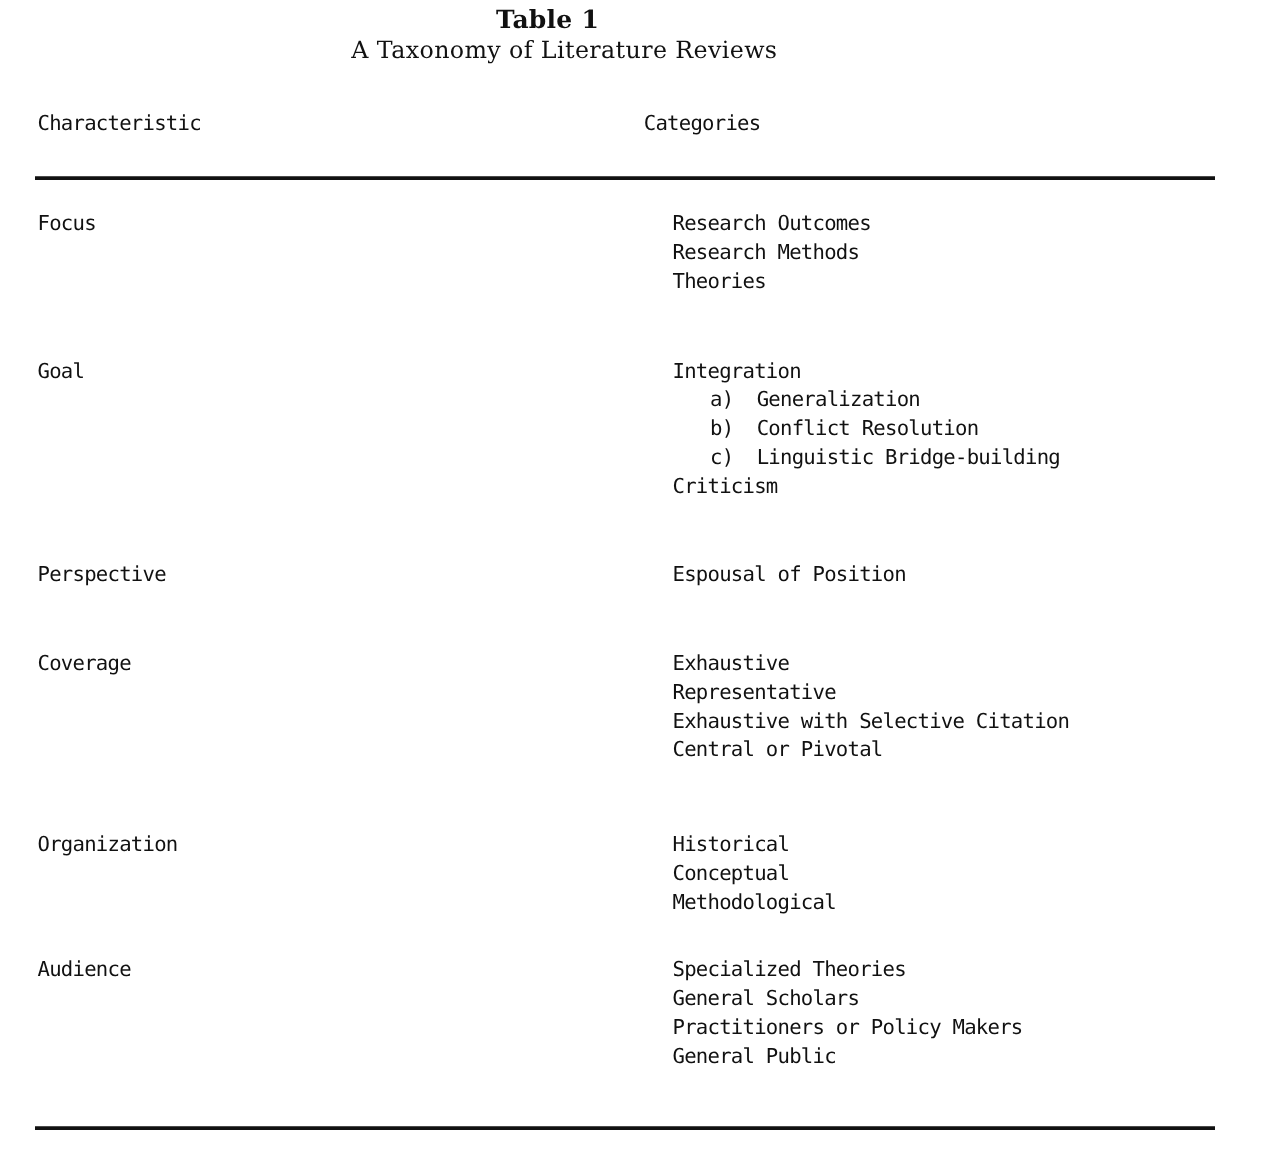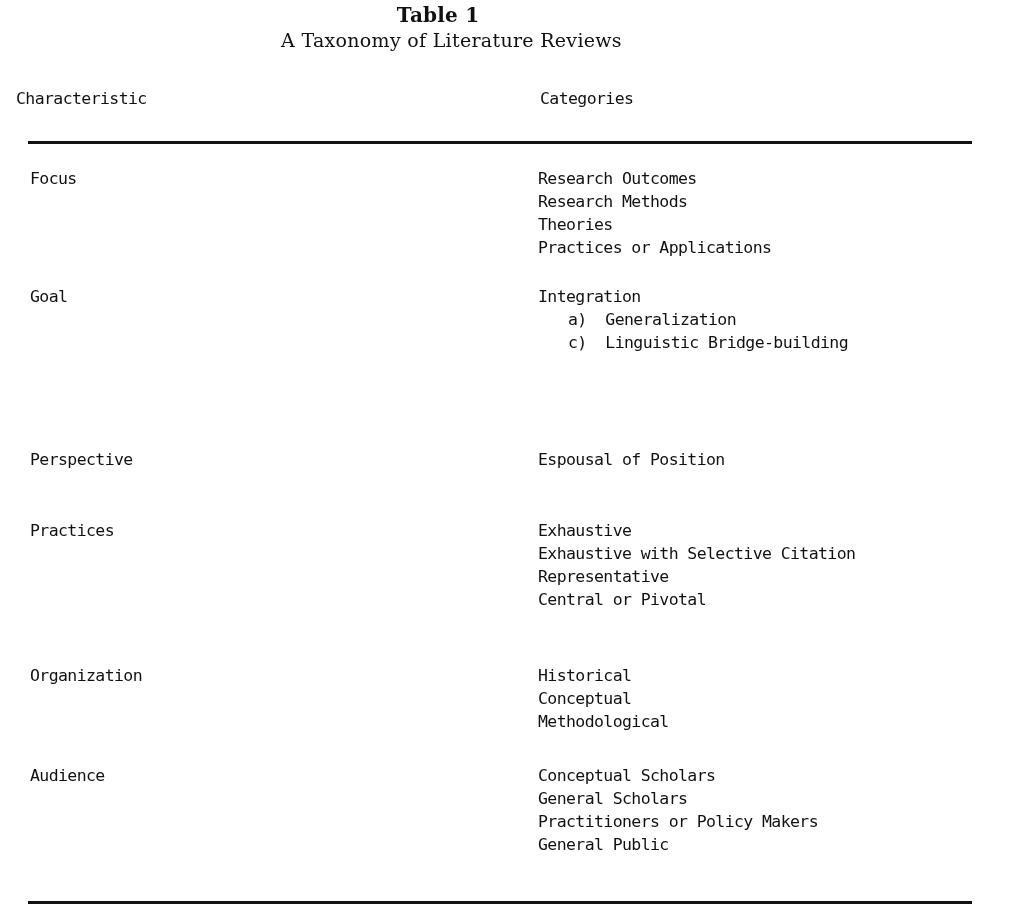--- a/index.html
+++ b/index.html
@@ -18,22 +18,22 @@
     .table-title {
       font-size: 19px; line-height: 24px; letter-spacing: 0.3px; margin-left: 27px;
     }
     .mono {
       font-family: "DejaVu Sans Mono", "Liberation Mono", monospace;
       font-size: 16.5px; line-height: 23px; letter-spacing: -0.6px;
     }
     .col-header {
       position: absolute; top: 87px;
     }
-    .col-header.left { left: 16px; }
-    .col-header.right { left: 515px; margin-left: 25px; }
+    .col-header.left { left: 30px; }
+    .col-header.right { left: 515px; }
     .rule {
       position: absolute; left: 28px; width: 944px; height: 3px; background: #111;
     }
     .rule.top { top: 141px; }
     .rule.bottom { top: 901px; }
     .row {
       position: absolute; left: 0; width: 1024px;
     }
     .row .char {
       position: absolute; left: 30px; top: 0;
@@ -56,62 +56,63 @@
 <div class="col-header right mono">Categories</div>
 
 <div class="rule top"></div>
 
 <div class="row mono" style="top:167px">
   <div class="char">Focus</div>
   <ul class="cats">
     <li>Research Outcomes</li>
     <li>Research Methods</li>
     <li>Theories</li>
-    <li>Practices or Applications</li>
   </ul>
 </div>
 
 <div class="row mono" style="top:285px">
   <div class="char">Goal</div>
   <ul class="cats">
     <li>Integration</li>
     <li class="sub">a)  Generalization</li>
+    <li class="sub">b)  Conflict Resolution</li>
     <li class="sub">c)  Linguistic Bridge-building</li>
+    <li>Criticism</li>
   </ul>
 </div>
 
 <div class="row mono" style="top:448px">
   <div class="char">Perspective</div>
   <ul class="cats">
     <li>Espousal of Position</li>
   </ul>
 </div>
 
 <div class="row mono" style="top:519px">
-  <div class="char">Practices</div>
+  <div class="char">Coverage</div>
   <ul class="cats">
     <li>Exhaustive</li>
+    <li>Representative</li>
     <li>Exhaustive with Selective Citation</li>
-    <li>Representative</li>
     <li>Central or Pivotal</li>
   </ul>
 </div>
 
 <div class="row mono" style="top:664px">
   <div class="char">Organization</div>
   <ul class="cats">
     <li>Historical</li>
     <li>Conceptual</li>
     <li>Methodological</li>
   </ul>
 </div>
 
 <div class="row mono" style="top:764px">
   <div class="char">Audience</div>
   <ul class="cats">
-    <li>Conceptual Scholars</li>
+    <li>Specialized Theories</li>
     <li>General Scholars</li>
     <li>Practitioners or Policy Makers</li>
     <li>General Public</li>
   </ul>
 </div>
 
 <div class="rule bottom"></div>
 
 </body></html>

